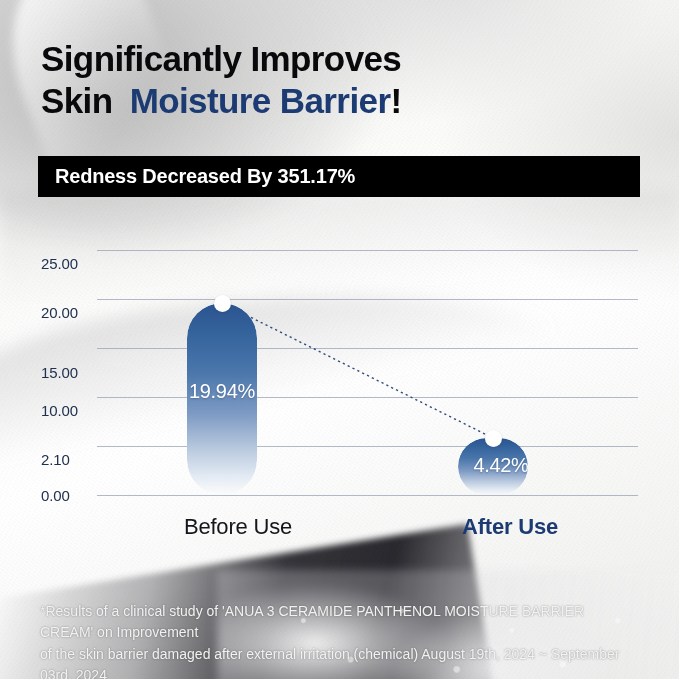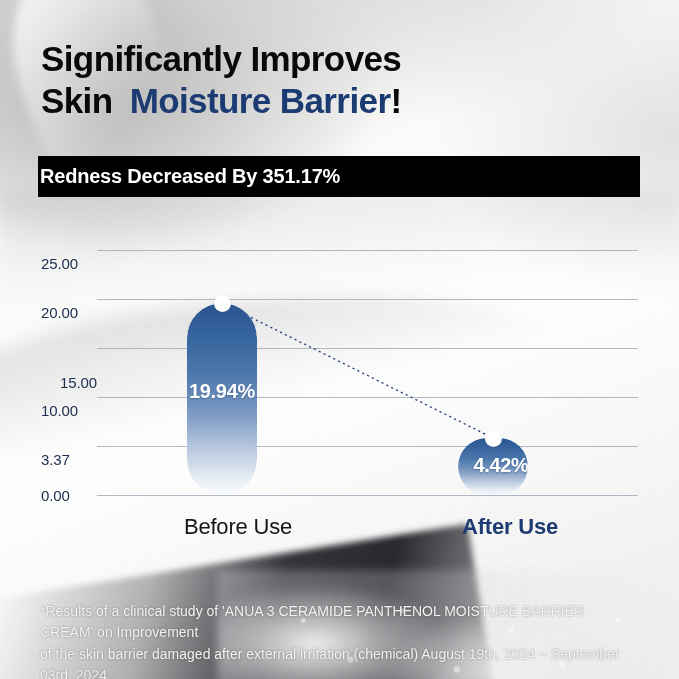--- a/index.html
+++ b/index.html
@@ -143,21 +143,21 @@
     height: 41px;
     background: #000000;
     display: flex;
     align-items: center;
   }
   .banner-text {
     color: #ffffff;
     font-size: 20px;
     font-weight: bold;
     letter-spacing: -0.2px;
-    margin-left: 2px;
+    margin-left: 17px;
   }
 
   
   .chart {
     position: absolute;
     left: 0;
     top: 0;
     width: 592px;
     height: 679px;
   }
@@ -199,21 +199,20 @@
   }
   .bar-value {
     position: absolute;
     left: 0;
     width: 100%;
     text-align: center;
     color: #ffffff;
     font-size: 20px;
     letter-spacing: -0.3px;
     text-shadow: 0 1px 2px rgba(30,50,90,0.35);
-    font-weight: bold;
   }
 
   .dot {
     position: absolute;
     width: 17px;
     height: 17px;
     border-radius: 50%;
     background: #ffffff;
     box-shadow: 0 1px 2px rgba(40,60,100,0.30);
   }
@@ -267,23 +266,23 @@
 
     <div class="gridline" style="top:250px;"></div>
     <div class="gridline" style="top:299px;"></div>
     <div class="gridline" style="top:348px;"></div>
     <div class="gridline" style="top:397px;"></div>
     <div class="gridline" style="top:446px;"></div>
     <div class="gridline" style="top:495px;"></div>
 
     <div class="ytick" style="top:255px;">25.00</div>
     <div class="ytick" style="top:304px;">20.00</div>
-    <div class="ytick" style="top:374px;text-align:right;">15.00</div>
+    <div class="ytick" style="top:364px;">15.00</div>
     <div class="ytick" style="top:402px;">10.00</div>
-    <div class="ytick" style="top:451px;">3.37</div>
+    <div class="ytick" style="top:451px;">2.10</div>
     <div class="ytick" style="top:487px;">0.00</div>
 
     <svg width="679" height="679" style="position:absolute;left:0;top:0;overflow:visible;pointer-events:none;">
       <line x1="222" y1="303" x2="493" y2="438" stroke="#2f4a7c" stroke-width="1.4" stroke-dasharray="2.2 3.2"></line>
     </svg>
 
     <div class="bar" style="left:187px; top:303px; width:70px; height:192px;">
       <div class="bar-fill"></div>
       <div class="bar-value" style="top:77px;">19.94%</div>
     </div>

